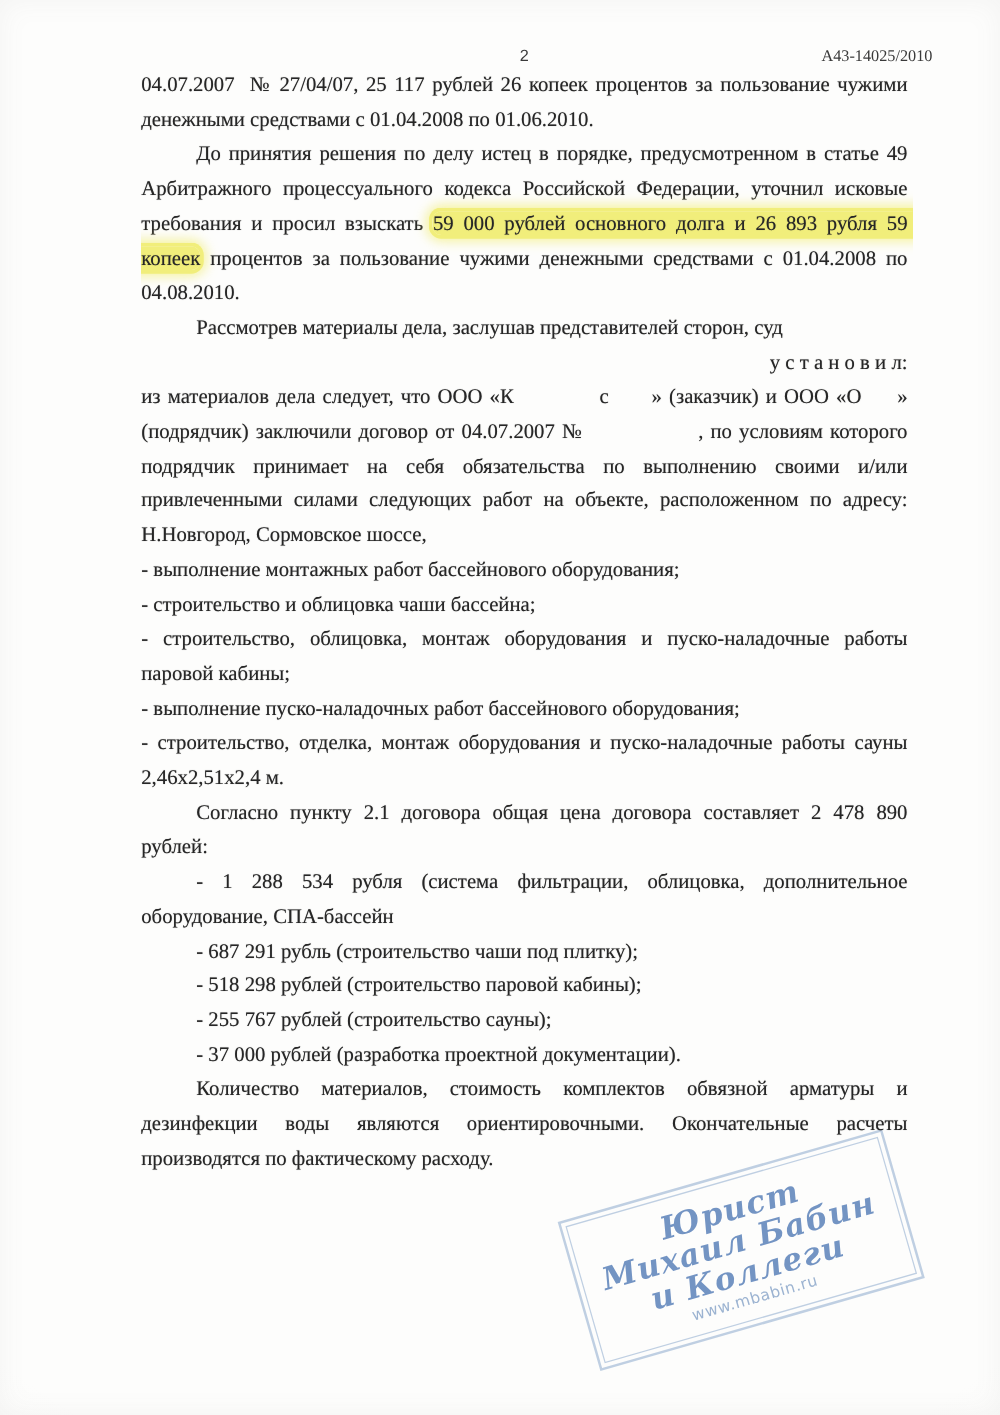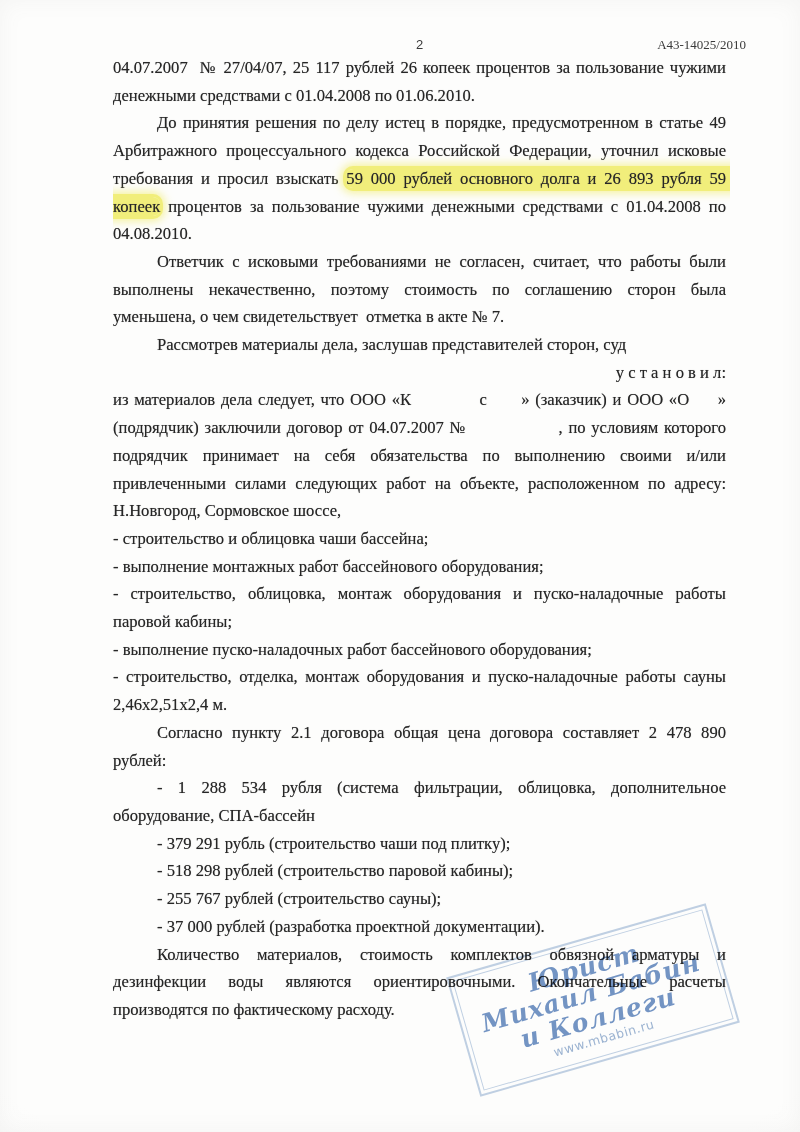--- a/index.html
+++ b/index.html
@@ -80,38 +80,37 @@
 <div class="sheet">
 
   <div class="hdr-pagenum">2</div>
   <div class="hdr-casenum">А43-14025/2010</div>
 
   <div class="body-text">
     <p>04.07.2007  № 27/04/07, 25 117 рублей 26 копеек процентов за пользование чужими денежными средствами с 01.04.2008 по 01.06.2010.</p>
 
     <p class="ind"><span>До принятия решения по делу истец в порядке, предусмотренном в статье 49 Арбитражного процессуального кодекса Российской Федерации, уточнил исковые требования и просил взыскать </span><span class="hl">59 000 рублей основного долга и 26 893 рубля 59 копеек</span><span> процентов за пользование чужими денежными средствами с 01.04.2008 по 04.08.2010.</span></p>
 
-    <p class="ind">Ответчик с исковыми требованиями не согласен, считает, что работы были выполнены некачественно, поэтому стоимость по соглашению сторон была уменьшена, о чем свидетельствует  отметка в акте № 7.</p>
 
     <p class="ind">Рассмотрев материалы дела, заслушав представителей сторон, суд</p>
 
     <p class="center">у с т а н о в и л:</p>
 
     <p>из материалов дела следует, что ООО «К            с      » (заказчик) и ООО «О     » (подрядчик) заключили договор от 04.07.2007 №                , по условиям которого подрядчик принимает на себя обязательства по выполнению своими и/или привлеченными силами следующих работ на объекте, расположенном по адресу: Н.Новгород, Сормовское шоссе,</p>
 
+    <p>- выполнение монтажных работ бассейнового оборудования;</p>
     <p>- строительство и облицовка чаши бассейна;</p>
-    <p>- выполнение монтажных работ бассейнового оборудования;</p>
     <p>- строительство, облицовка, монтаж оборудования и пуско-наладочные работы паровой кабины;</p>
     <p>- выполнение пуско-наладочных работ бассейнового оборудования;</p>
     <p>- строительство, отделка, монтаж оборудования и пуско-наладочные работы сауны 2,46х2,51х2,4 м.</p>
 
     <p class="ind">Согласно пункту 2.1 договора общая цена договора составляет 2 478 890 рублей:</p>
 
     <p class="ind">- 1 288 534 рубля (система фильтрации, облицовка, дополнительное оборудование, СПА-бассейн</p>
-    <p class="ind">- 379 291 рубль (строительство чаши под плитку);</p>
+    <p class="ind">- 687 291 рубль (строительство чаши под плитку);</p>
     <p class="ind">- 518 298 рублей (строительство паровой кабины);</p>
     <p class="ind">- 255 767 рублей (строительство сауны);</p>
     <p class="ind">- 37 000 рублей (разработка проектной документации).</p>
 
     <p class="ind">Количество материалов, стоимость комплектов обвязной арматуры и дезинфекции воды являются ориентировочными. Окончательные расчеты производятся по фактическому расходу.</p>
   </div>
 
   <div class="stamp">
     <div class="stamp-inner">
       <div class="stamp-line">Юрист</div>

